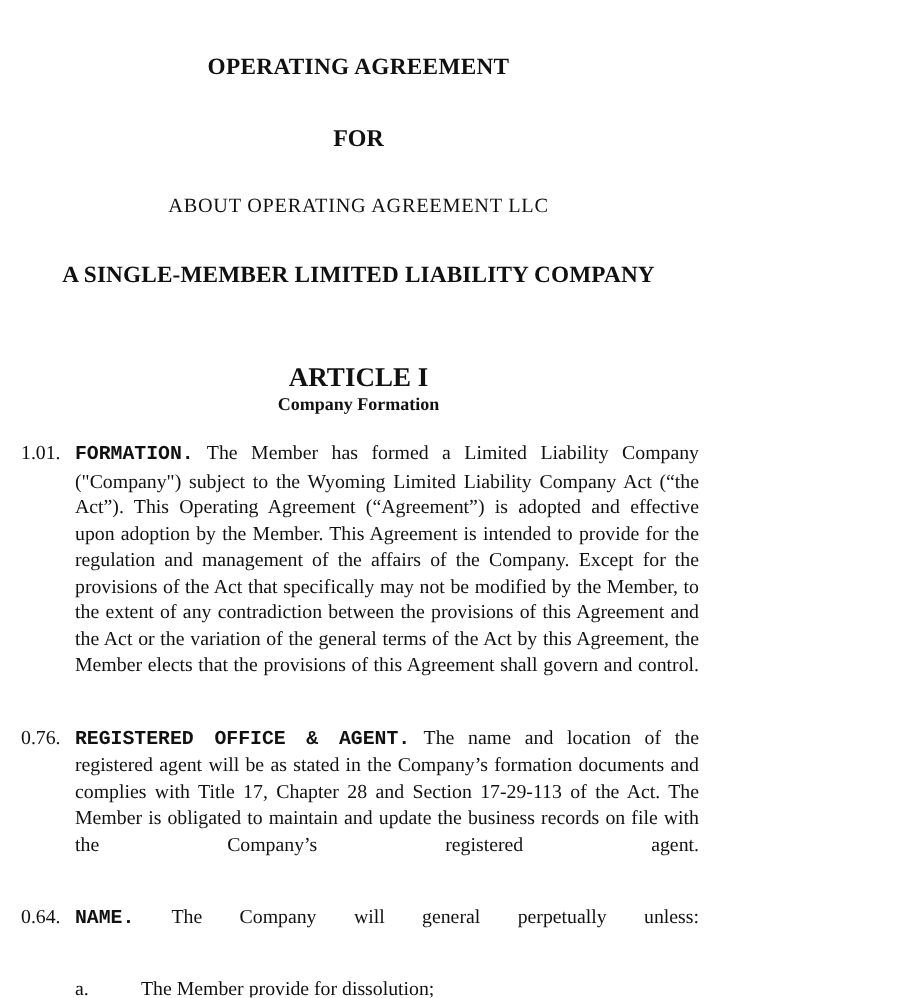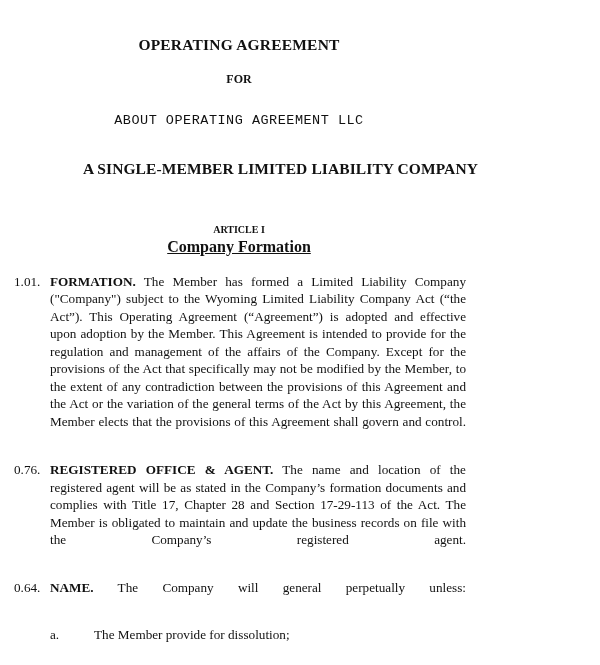--- a/index.html
+++ b/index.html
@@ -31,56 +31,54 @@
     text-align: center;
   }
   .title-line {
     font-weight: bold;
     font-size: 15.5px;
     letter-spacing: 0.2px;
     line-height: 1.1;
   }
   .title-for {
     font-weight: bold;
-    font-size: 12px;
-    margin-top: 20px;
+    font-size: 16px;
+    margin-top: 31px;
     line-height: 1.1;
   }
   .company-name {
-    font-family: Liberation Mono, monospace;
+    font-family: Liberation Serif, serif;
     font-weight: normal;
     font-size: 13.5px;
     letter-spacing: 0.5px;
     margin-top: 28px;
     line-height: 1.1;
   }
   .subtitle {
     font-weight: bold;
     font-size: 15.5px;
     letter-spacing: 0.1px;
     margin-top: 31px;
     line-height: 1.1;
-    text-align: right;
   }
 
   
   .article-block {
     text-align: center;
     margin-top: 47px;
   }
   .article-number {
     font-weight: bold;
-    font-size: 10px;
+    font-size: 18px;
     line-height: 1.25;
   }
   .article-title {
     font-weight: bold;
-    font-size: 16px;
+    font-size: 12px;
     line-height: 1.25;
-    text-decoration: underline;
   }
 
   
   .body-block {
     margin-top: 16px;
     padding: 0 12px 0 12px;
   }
   .section {
     position: relative;
     padding-left: 38px;
@@ -100,20 +98,21 @@
     width: 34px;
     text-align: left;
     font-size: 13.2px;
   }
   .section .sec-body {
     display: block;
     hyphens: none;
   }
   .section-heading {
     font-weight: bold;
+    font-family: Liberation Mono, monospace;
   }
   .italic {
     font-style: italic;
   }
 
   
   .sec-body::after {
     content: "";
     display: inline-block;
     width: 100%;

